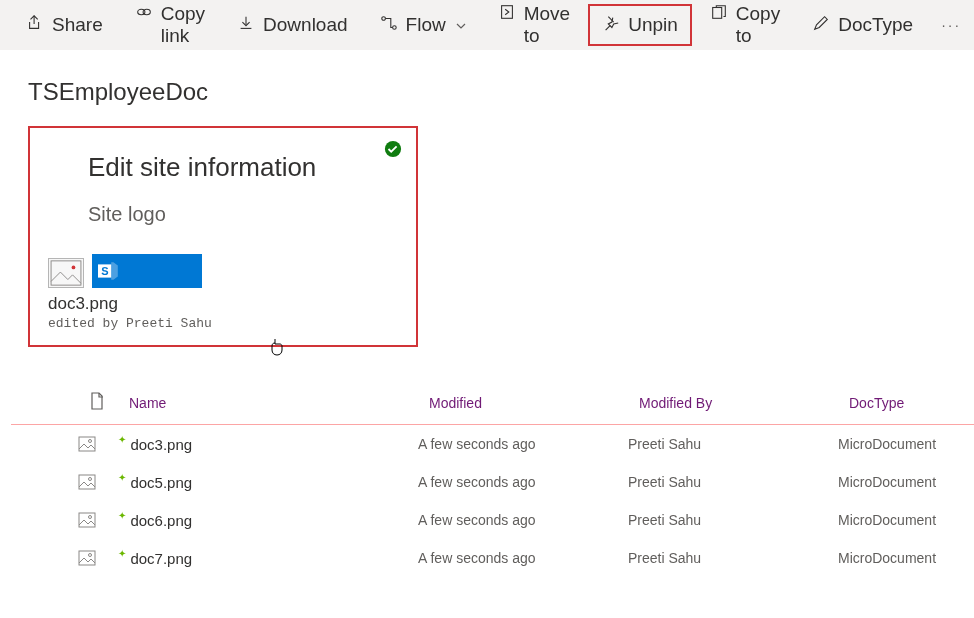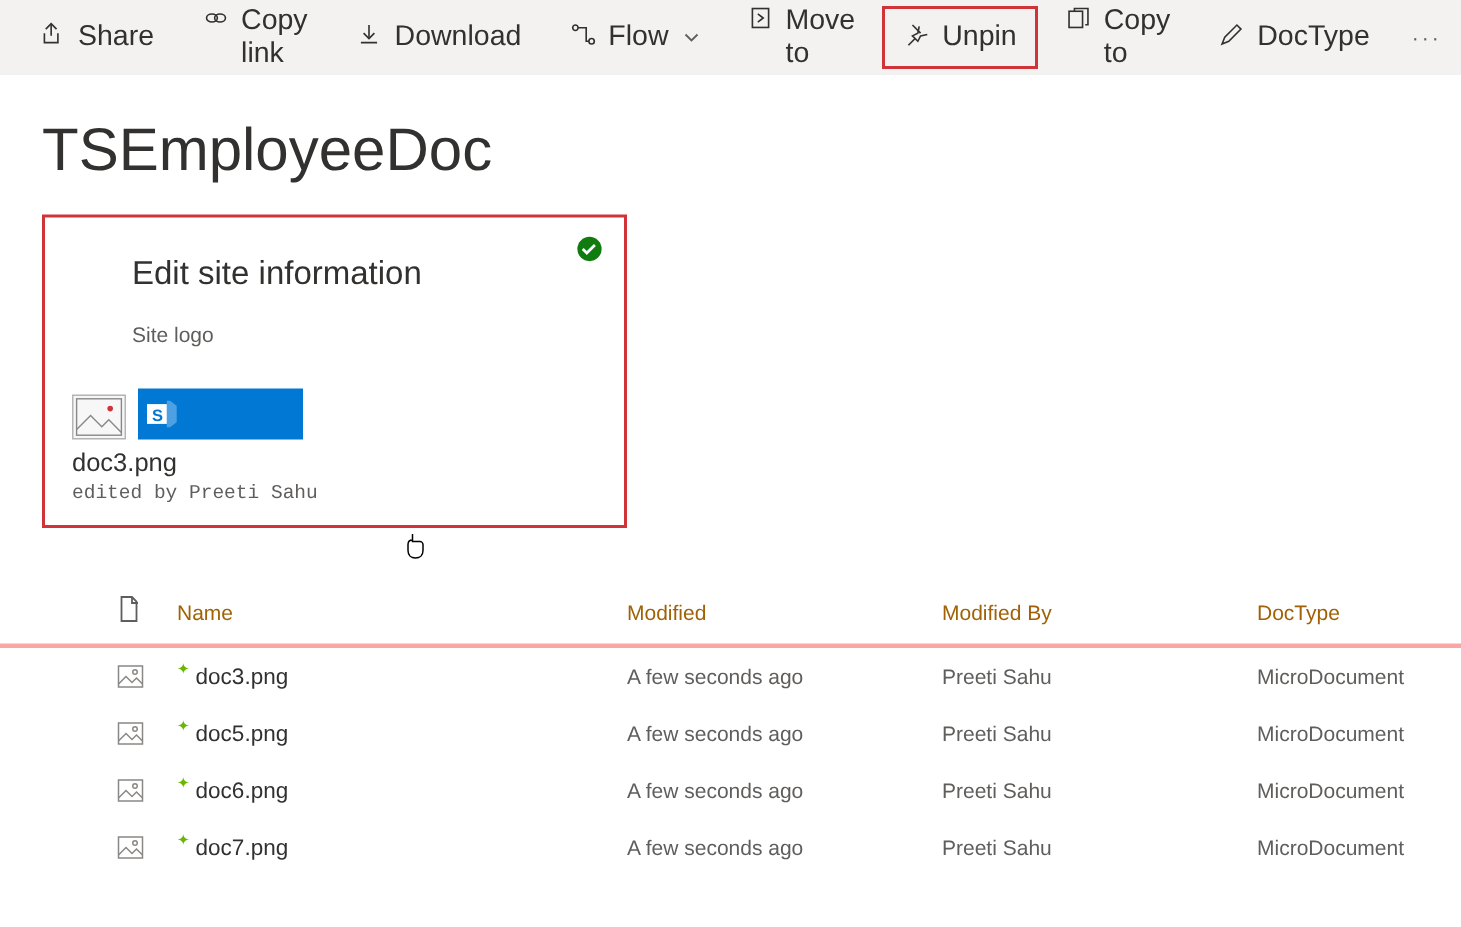--- a/index.html
+++ b/index.html
@@ -28,45 +28,45 @@
       font-size: 19px;
       border: 2px solid transparent;
     }
     .tb-btn.highlighted {
       border: 2px solid #d13438;
     }
     .tb-icon { display: inline-flex; width: 18px; height: 18px; }
     .chev { width: 10px; height: 10px; margin-left: 2px; }
     .ellipsis { padding: 8px 10px; cursor: pointer; color:#605e5c; letter-spacing:2px; }
     .page-title {
-      font-size: 40px;
+      font-size: 24px;
       font-weight: 300;
       color: #323130;
       margin: 28px 0 20px 28px;
     }
     .pin-card {
       border: 2px solid #d13438;
       margin-left: 28px;
       width: 390px;
       padding: 18px 18px 14px 18px;
       position: relative;
     }
     .card-check {
       position: absolute;
       top: 12px; right: 14px;
       width: 18px; height: 18px;
     }
     .card-title {
-      font-size: 22px;
+      font-size: 26px;
       font-weight: 300;
       color: #323130;
       margin: 6px 0 20px 40px;
     }
     .card-sub {
-      font-size: 14px;
+      font-size: 20px;
       color: #605e5c;
       margin: 0 0 28px 40px;
     }
     .thumb-wrap { display:flex; align-items:flex-end; gap:0; }
     .thumb-ph {
       width: 36px; height: 30px;
       border: 1px solid #b5b5b5;
       background: #f7f7f7;
       position: relative;
     }
@@ -100,23 +100,24 @@
     .list {
       margin-top: 34px;
     }
     .list-head, .list-row {
       display: grid;
       grid-template-columns: 78px 40px 300px 210px 210px 140px;
       align-items: center;
       font-size: 14px;
     }
     .list-head {
-      color: #a16207;
-      border-bottom: 3px solid #fca5a5;
+      color: #701a75;
+      border-bottom: 1px solid #fca5a5;
       padding: 10px 0;
+      margin-left: 11px;
     }
     .list-row {
       padding: 10px 0;
       color: #605e5c;
     }
     .fname { color: #323130; font-size: 15px; display:flex; align-items:center; gap:4px; }
     .file-icon { width:18px; height:18px; }
     .col-spacer {}
     .new-ind { color:#6bb700; font-size:10px; position:relative; top:-5px; }
   </style>

